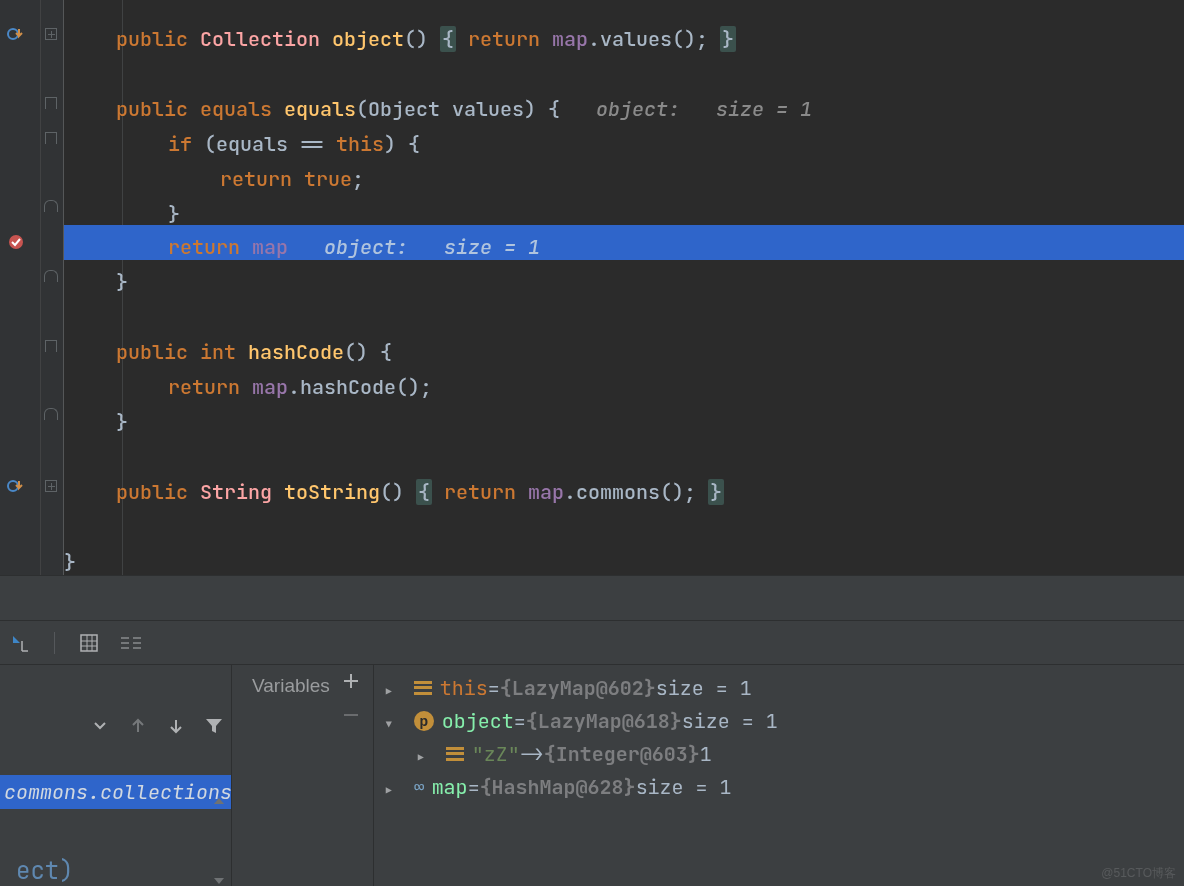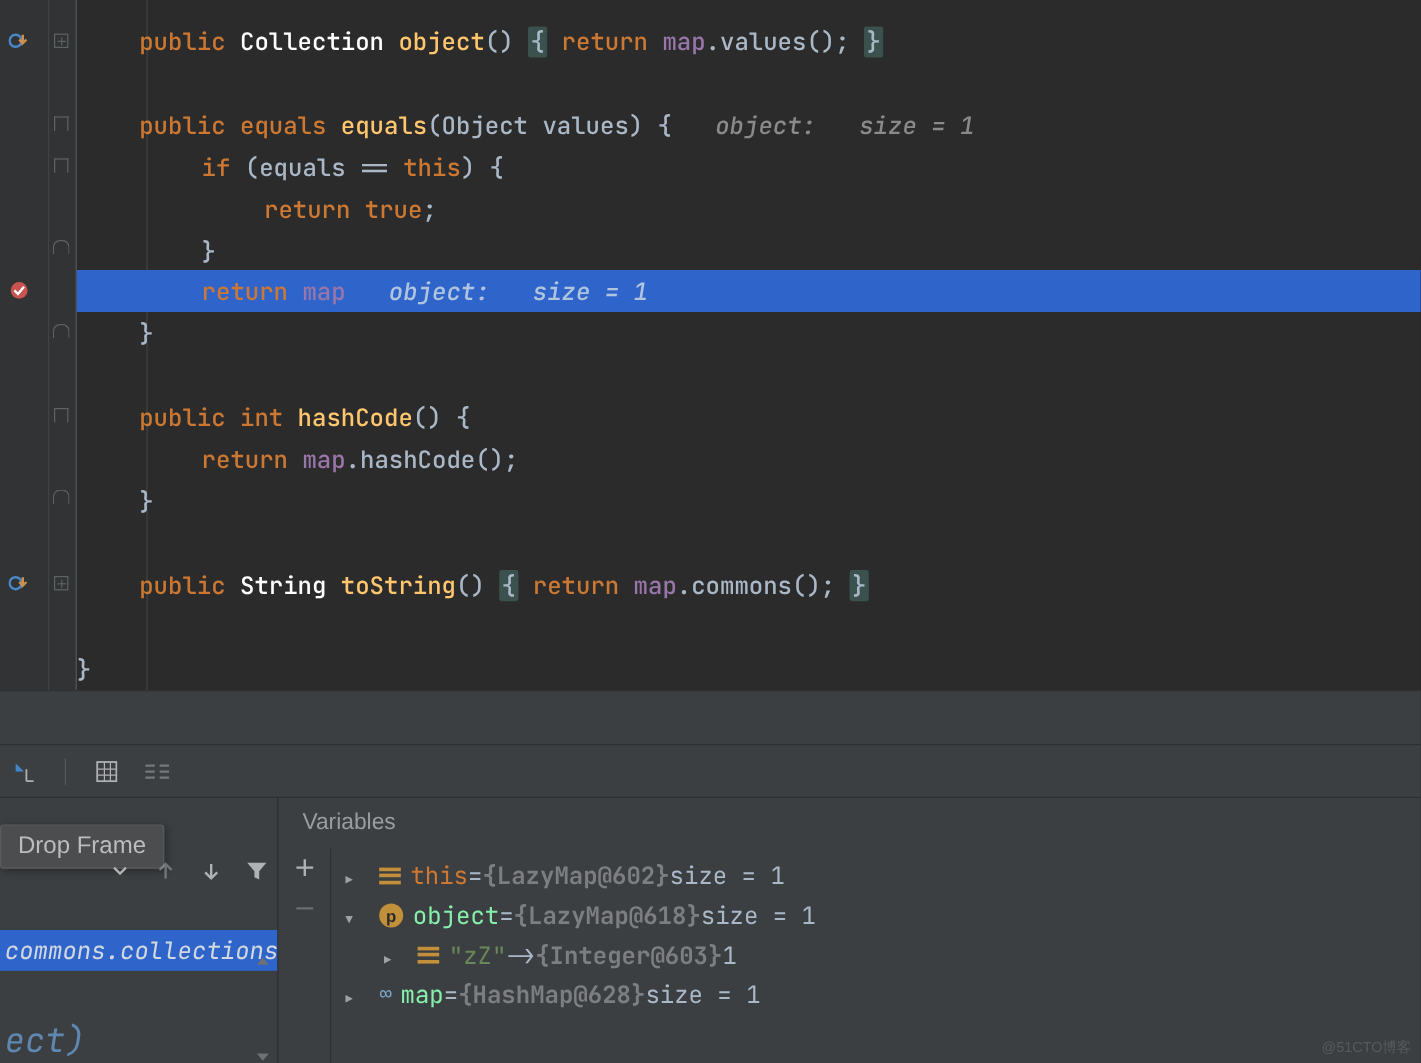--- a/index.html
+++ b/index.html
@@ -8,43 +8,43 @@
   .editor-area { display: flex; height: 575px; background: #2b2b2b; position: relative; }
   .gutter { width: 40px; background: #313335; position: relative; }
   .gutter-icon { position: absolute; left: 4px; width: 24px; height: 24px; display: flex; align-items: center; justify-content: center; }
   .fold-col { width: 24px; background: #313335; border-left: 1px solid #414243; border-right: 1px solid #555758; position: relative; }
   .fold-mark { position: absolute; left: 4px; width: 12px; height: 12px; border: 1px solid #5e6366; }
   .fold-plus { position: absolute; left: 4px; width: 12px; height: 12px; border: 1px solid #5e6366; }
   .fold-plus::before { content: ""; position: absolute; left: 5px; top: 2px; width: 1px; height: 7px; background: #5e6366; }
   .fold-plus::after  { content: ""; position: absolute; left: 2px; top: 5px; width: 7px; height: 1px; background: #5e6366; }
   .fold-cap { position: absolute; left: 3px; width: 14px; height: 12px; border-left: 1px solid #5e6366; border-right: 1px solid #5e6366; border-top: 1px solid #5e6366; border-radius: 6px 6px 0 0; }
   .code-col { flex: 1; position: relative; }
-  .code-line { position: absolute; left: 0; right: 0; height: 35px; display: flex; align-items: center; padding-left: 52px; white-space: pre; font-weight: 500; }
+  .code-line { position: absolute; left: 0; right: 0; height: 35px; display: flex; align-items: flex-end; padding-left: 52px; white-space: pre; font-weight: 500; }
   .hl-line { background: #2f65ca; }
   .kw { color: #cc7832; }
-  .ty { color: #ffffff; }
+  .ty { color: #fca5a5; }
   .mname { color: #ffc66d; }
   .field { color: #9876aa; }
   .hint { color: #8a8a8a; font-style: italic; }
   .brace-match { background: #3b514d; border-radius: 2px; padding: 0 2px; }
   .vline { position: absolute; width: 1px; background: #404243; top: 0; bottom: 0; }
   .splitter { height: 46px; background: #3c3f41; border-top: 1px solid #2d2f30; border-bottom: 1px solid #2d2f30; }
   .toolbar { height: 44px; background: #3c3f41; display: flex; align-items: center; padding-left: 8px; gap: 18px; border-bottom: 1px solid #2d2f30; }
   .tool-icon { width: 24px; height: 24px; display: flex; align-items: center; justify-content: center; color: #afb1b3; }
   .tool-sep { width: 1px; height: 22px; background: #55585b; margin: 0 4px; }
   .debug-bottom { flex: 1; display: flex; background: #3c3f41; position: relative; }
   .frames-col { width: 232px; background: #3c3f41; border-right: 1px solid #2d2f30; display: flex; flex-direction: column; position: relative; }
   .frames-row1 { height: 70px; position: relative; }
   .tooltip { position: absolute; top: 22px; left: 0; background: #4b4d4f; border: 1px solid #5a5c5e; padding: 6px 14px; font-family: -apple-system, "Segoe UI", sans-serif; font-size: 20px; color: #bcbcbc; border-radius: 3px; box-shadow: 2px 2px 6px rgba(0,0,0,.3); }
   .frames-nav { position: absolute; top: 50px; right: 6px; display: flex; gap: 16px; align-items: center; color: #afb1b3; }
   .nav-ico { width: 22px; height: 22px; display: flex; align-items: center; justify-content: center; }
   .frame-sel { margin-top: 40px; height: 34px; background: #2f65ca; color: #d1d8e0; font-style: italic; display: flex; align-items: center; padding-left: 4px; font-size: 20px; overflow: hidden; }
   .frames-scroll { position: absolute; right: 0; bottom: 0; width: 24px; height: 90px; display: flex; flex-direction: column; justify-content: space-between; align-items: center; }
-  .frames-bottom { position: absolute; bottom: 0; left: 0; font-style: italic; color: #5f88b0; padding-left: 4px; font-size: 28px; }
-  .vars-col { flex: 1; display: flex; flex-direction: column; }
+  .frames-bottom { position: absolute; bottom: 0; left: 0; color: #5f88b0; padding-left: 16px; font-size: 24px; }
+  .vars-col { flex: 1; display: flex; }
   .vars-title { height: 42px; display: flex; align-items: center; padding-left: 20px; font-family: -apple-system, "Segoe UI", sans-serif; font-size: 19px; color: #9a9c9e; }
   .vars-nav { width: 44px; border-right: 1px solid #2d2f30; display: flex; flex-direction: column; align-items: center; gap: 18px; padding-top: 8px; color: #afb1b3; }
   .vars-body { display: flex; flex: 1; }
   .var-tree { flex: 1; padding-top: 6px; font-family: "JetBrains Mono", Menlo, monospace; font-size: 20px; }
   .var-row { display: flex; align-items: center; height: 33px; }
   .arrow { width: 14px; display: inline-block; color: #9fa1a3; }
   .arrow-right::before { content: "▶"; font-size: 10px; }
   .arrow-down::before  { content: "▼"; font-size: 10px; }
   .vk-this { color: #cc7832; }
   .vk-name-red { color: #86efac; }
@@ -143,21 +143,20 @@
       <svg width="20" height="14" viewBox="0 0 20 14">
           <path d="M0 2h8M0 7h8M0 12h8M12 2h8M12 7h8M12 12h8" stroke="#afb1b3" stroke-width="2"></path>
         </svg>
     </div>
   </div>
 
   <div class="debug-bottom">
 
     <div class="frames-col">
       <div class="frames-row1">
-        <div class="tooltip">Drop Frame</div>
         <div class="frames-nav">
           <span class="nav-ico">
               <svg width="12" height="8" viewBox="0 0 12 8">
                 <path d="M1 1l5 5 5-5" fill="none" stroke="#afb1b3" stroke-width="2"></path>
               </svg>
             </span>
           <span class="nav-ico" style="opacity:.5">
               <svg width="14" height="16">
                 <path d="M7 14V2M2 7l5-5 5 5" fill="none" stroke="#afb1b3" stroke-width="2"></path>
               </svg>

